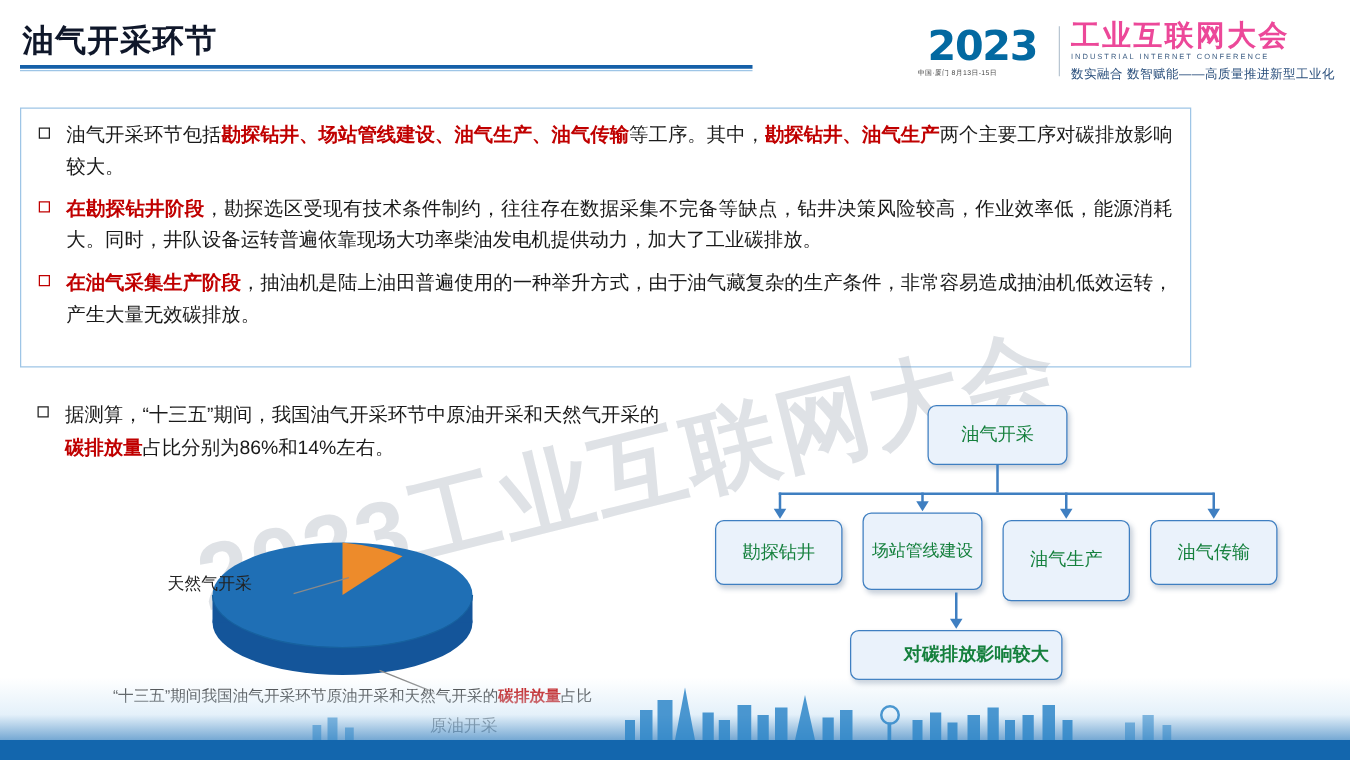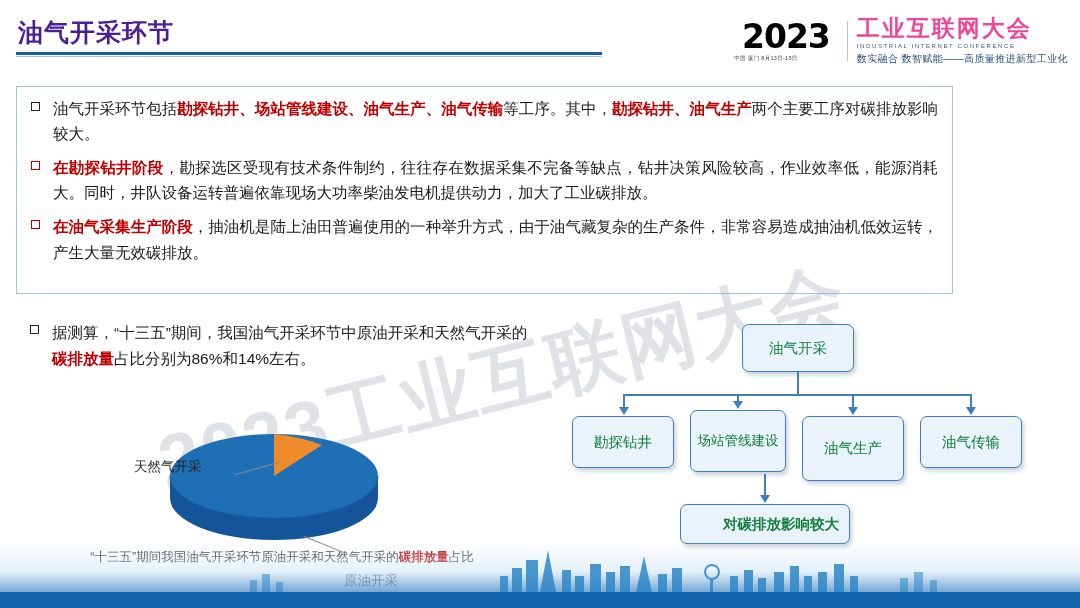--- a/index.html
+++ b/index.html
@@ -25,21 +25,21 @@
     position: absolute;
     top: 0; left: 0;
     width: 1080px;
     height: 76px;
   }
   .slide-title {
     position: absolute;
     left: 18px;
     top: 16px;
     font-size: 25px;
-    color: #4c1d95;
+    color: #0f172a;
     font-weight: bold;
     letter-spacing: 1px;
     white-space: nowrap;
   }
   .title-rule {
     position: absolute;
     left: 16px;
     top: 52px;
     width: 586px;
     height: 3px;
@@ -60,21 +60,21 @@
     top: 12px;
     width: 400px;
     height: 58px;
     display: flex;
     align-items: center;
     justify-content: flex-end;
   }
   .logo-2023 {
     font-size: 33px;
     font-weight: bold;
-    color: #000000;
+    color: #0369a1;
     letter-spacing: -1px;
     line-height: 1;
     font-family: "DejaVu Sans", sans-serif;
     margin-left: 40px;
   }
   .logo-left {
     display: flex;
     flex-direction: column;
     align-items: center;
     margin-right: 8px;

